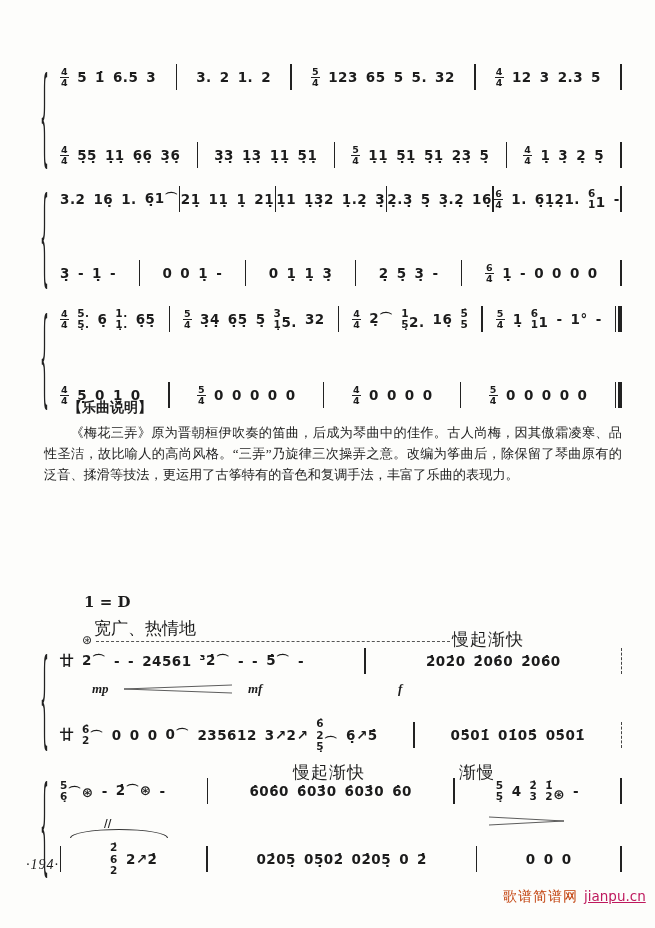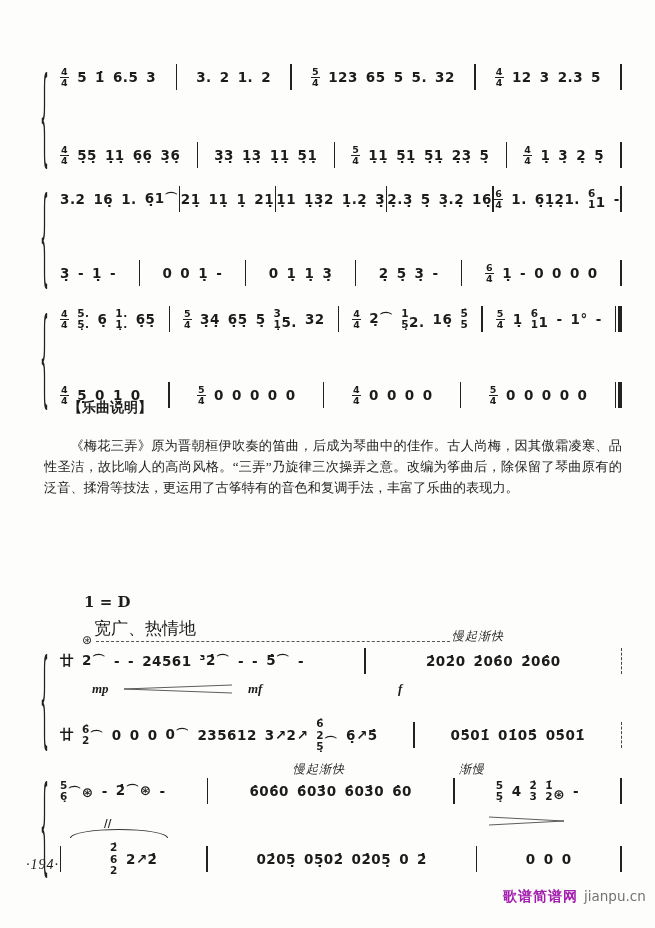--- a/index.html
+++ b/index.html
@@ -19,29 +19,29 @@
   .end-dashed{width:0;background:none;border-left:1.6px dashed #444;align-self:stretch;}
   .ts{display:inline-flex;flex-direction:column;align-items:center;font-size:9.5px;line-height:1;font-weight:700;}
   .ts i{font-style:normal;}
   .ts i:first-child{border-bottom:1px solid #222;padding:0 1px 1px;}
   .chord{display:inline-flex;align-items:flex-end;}
   .chord .stack{display:inline-flex;flex-direction:column;align-items:center;font-size:10.5px;line-height:1.05;}
   .chord i{font-style:normal;}
   
   .expl{position:absolute;left:44px;top:399px;width:578px;}
   .expl-h{font-weight:700;font-size:14px;padding-left:24px;}
-  .expl-b{font-size:13.2px;line-height:21px;text-align:justify;text-indent:2em;margin-top:18px;}
+  .expl-b{font-size:13.2px;line-height:21px;text-align:justify;text-indent:2em;margin-top:5px;}
   .title2{position:absolute;left:0;top:534px;width:100%;text-align:center;
           font-size:18px;font-weight:600;letter-spacing:2px;}
   .keysig{position:absolute;left:84px;top:593px;font:700 15px "DejaVu Serif",serif;}
   .expr{position:absolute;left:94px;top:617px;font-size:17px;}
   .credits{position:absolute;right:46px;top:591px;text-align:right;font-size:13px;line-height:22px;letter-spacing:2px;}
   .harm-line{position:absolute;left:96px;top:641px;width:354px;border-top:1.6px dashed #555;}
   .harm-sym{position:absolute;left:82px;top:633px;font-size:12px;font-family:"DejaVu Sans",sans-serif;}
-  .tlabel{position:absolute;font-size:12px;letter-spacing:1px;font-style:italic;}
+  .tlabel{position:absolute;font-size:17px;letter-spacing:1px;}
   .dyn{position:absolute;font:700 italic 13px "Liberation Serif",serif;}
   .hairpin{position:absolute;}
   .trem-arc{position:absolute;left:70px;top:829px;width:96px;height:8px;
             border:1px solid #333;border-bottom:none;border-radius:100% 100% 0 0/200% 200% 0 0;}
   .trem-lab{position:absolute;left:104px;top:818px;font:700 10px "DejaVu Sans",sans-serif;}
   .pagenum{position:absolute;left:26px;top:857px;font:italic 14px "Liberation Serif",serif;letter-spacing:1px;}
   .wm{position:absolute;left:503px;top:888px;font-size:14px;white-space:nowrap;}
   .wm .site{letter-spacing:1px;}
   .wm .link{margin-left:6px;font-family:"DejaVu Sans",sans-serif;font-size:13.5px;}
 </style>
@@ -535,16 +535,16 @@
   </div>
 
   <div class="trem-arc"></div>
   <span class="trem-lab">//</span>
   <svg class="hairpin" style="left:487px;top:816px" width="80" height="10">
     <path d="M2 1 L77 5 M2 9 L77 5" stroke="#333" stroke-width="0.8" fill="none"></path>
   </svg>
 
   <div class="pagenum">·194·</div>
   <div class="wm">
-    <span class="site" style="color: #a21caf; font-weight: bold;">歌谱简谱网</span><span class="link" style="color: #737373;">jianpu.cn</span>
+    <span class="site" style="color: #c2410c;">歌谱简谱网</span><span class="link" style="color: #be185d; text-decoration: underline;">jianpu.cn</span>
   </div>
 
 </div>
 
 </body></html>

